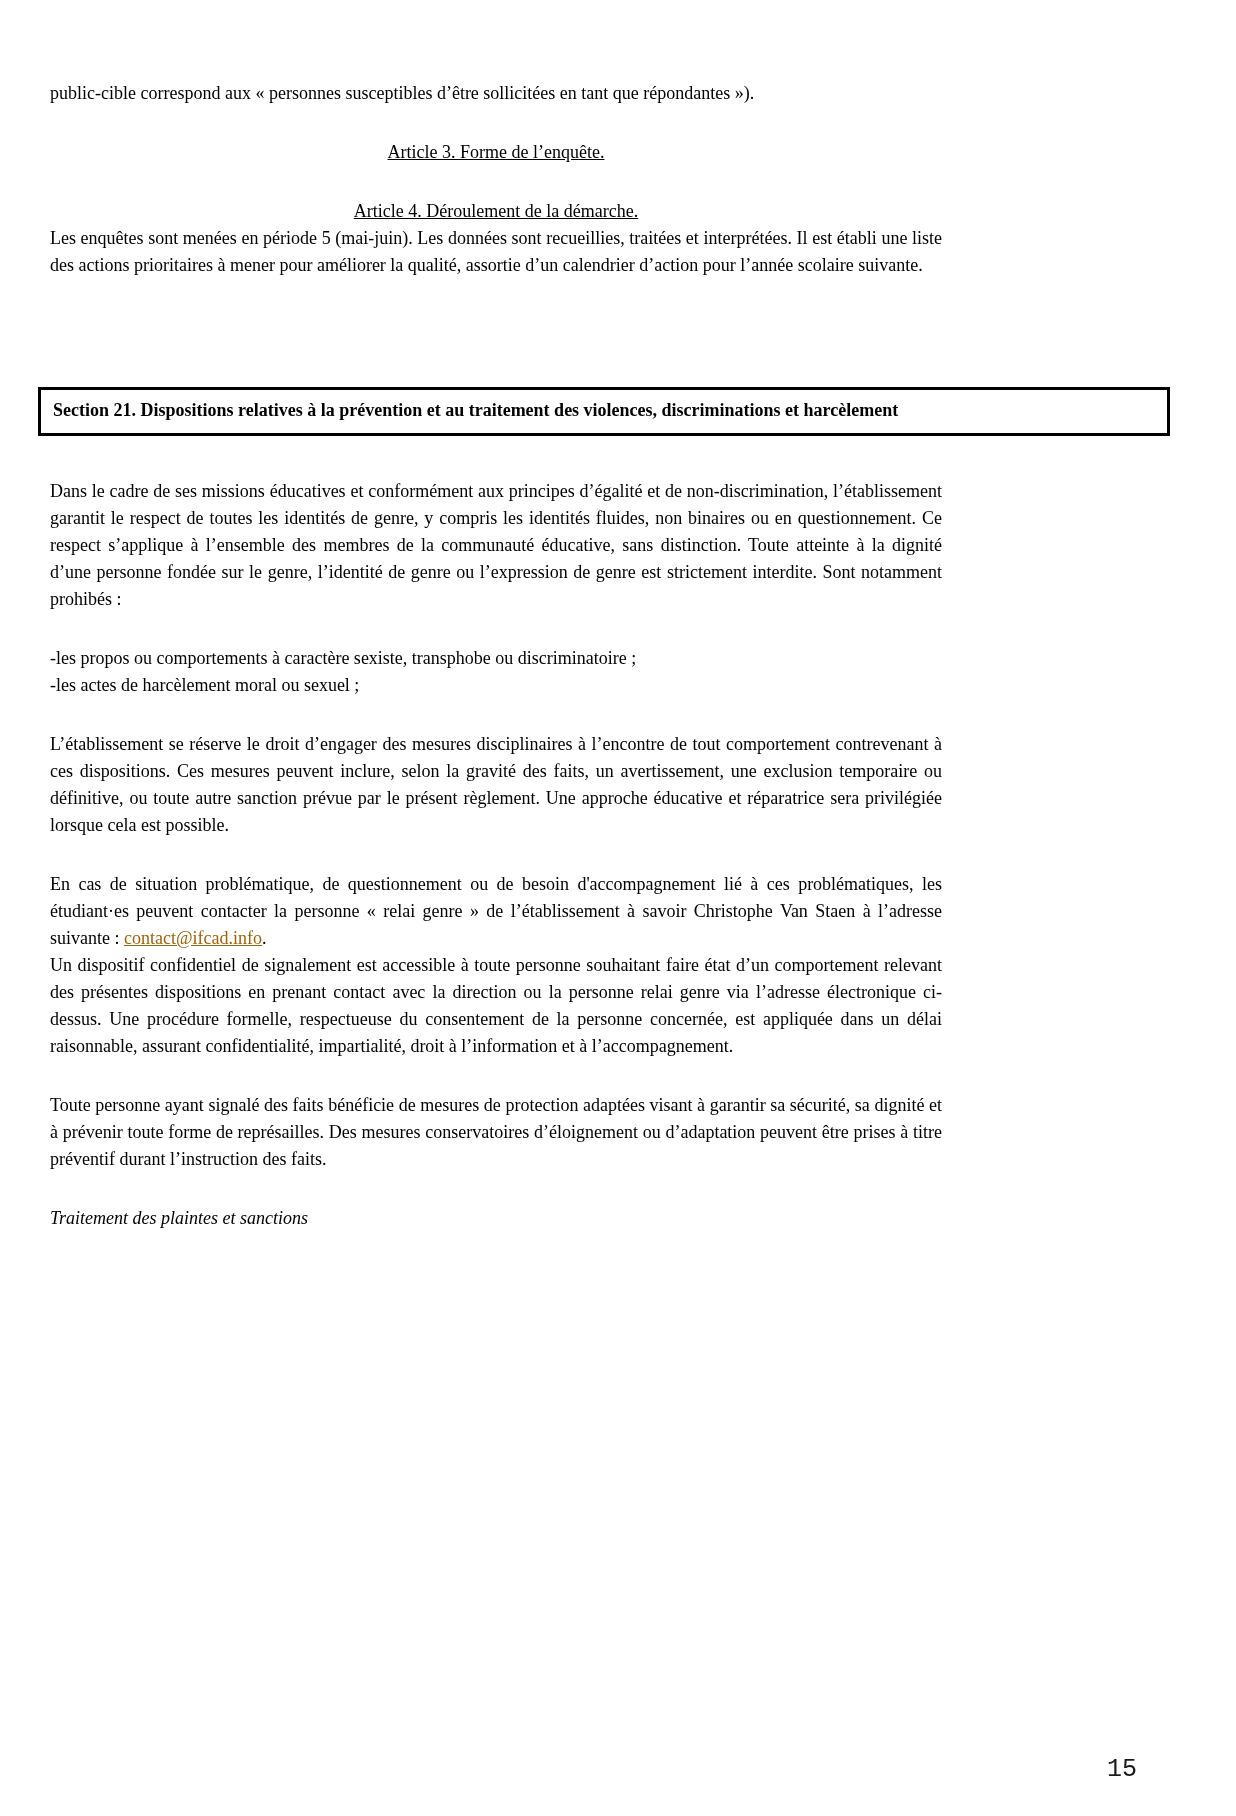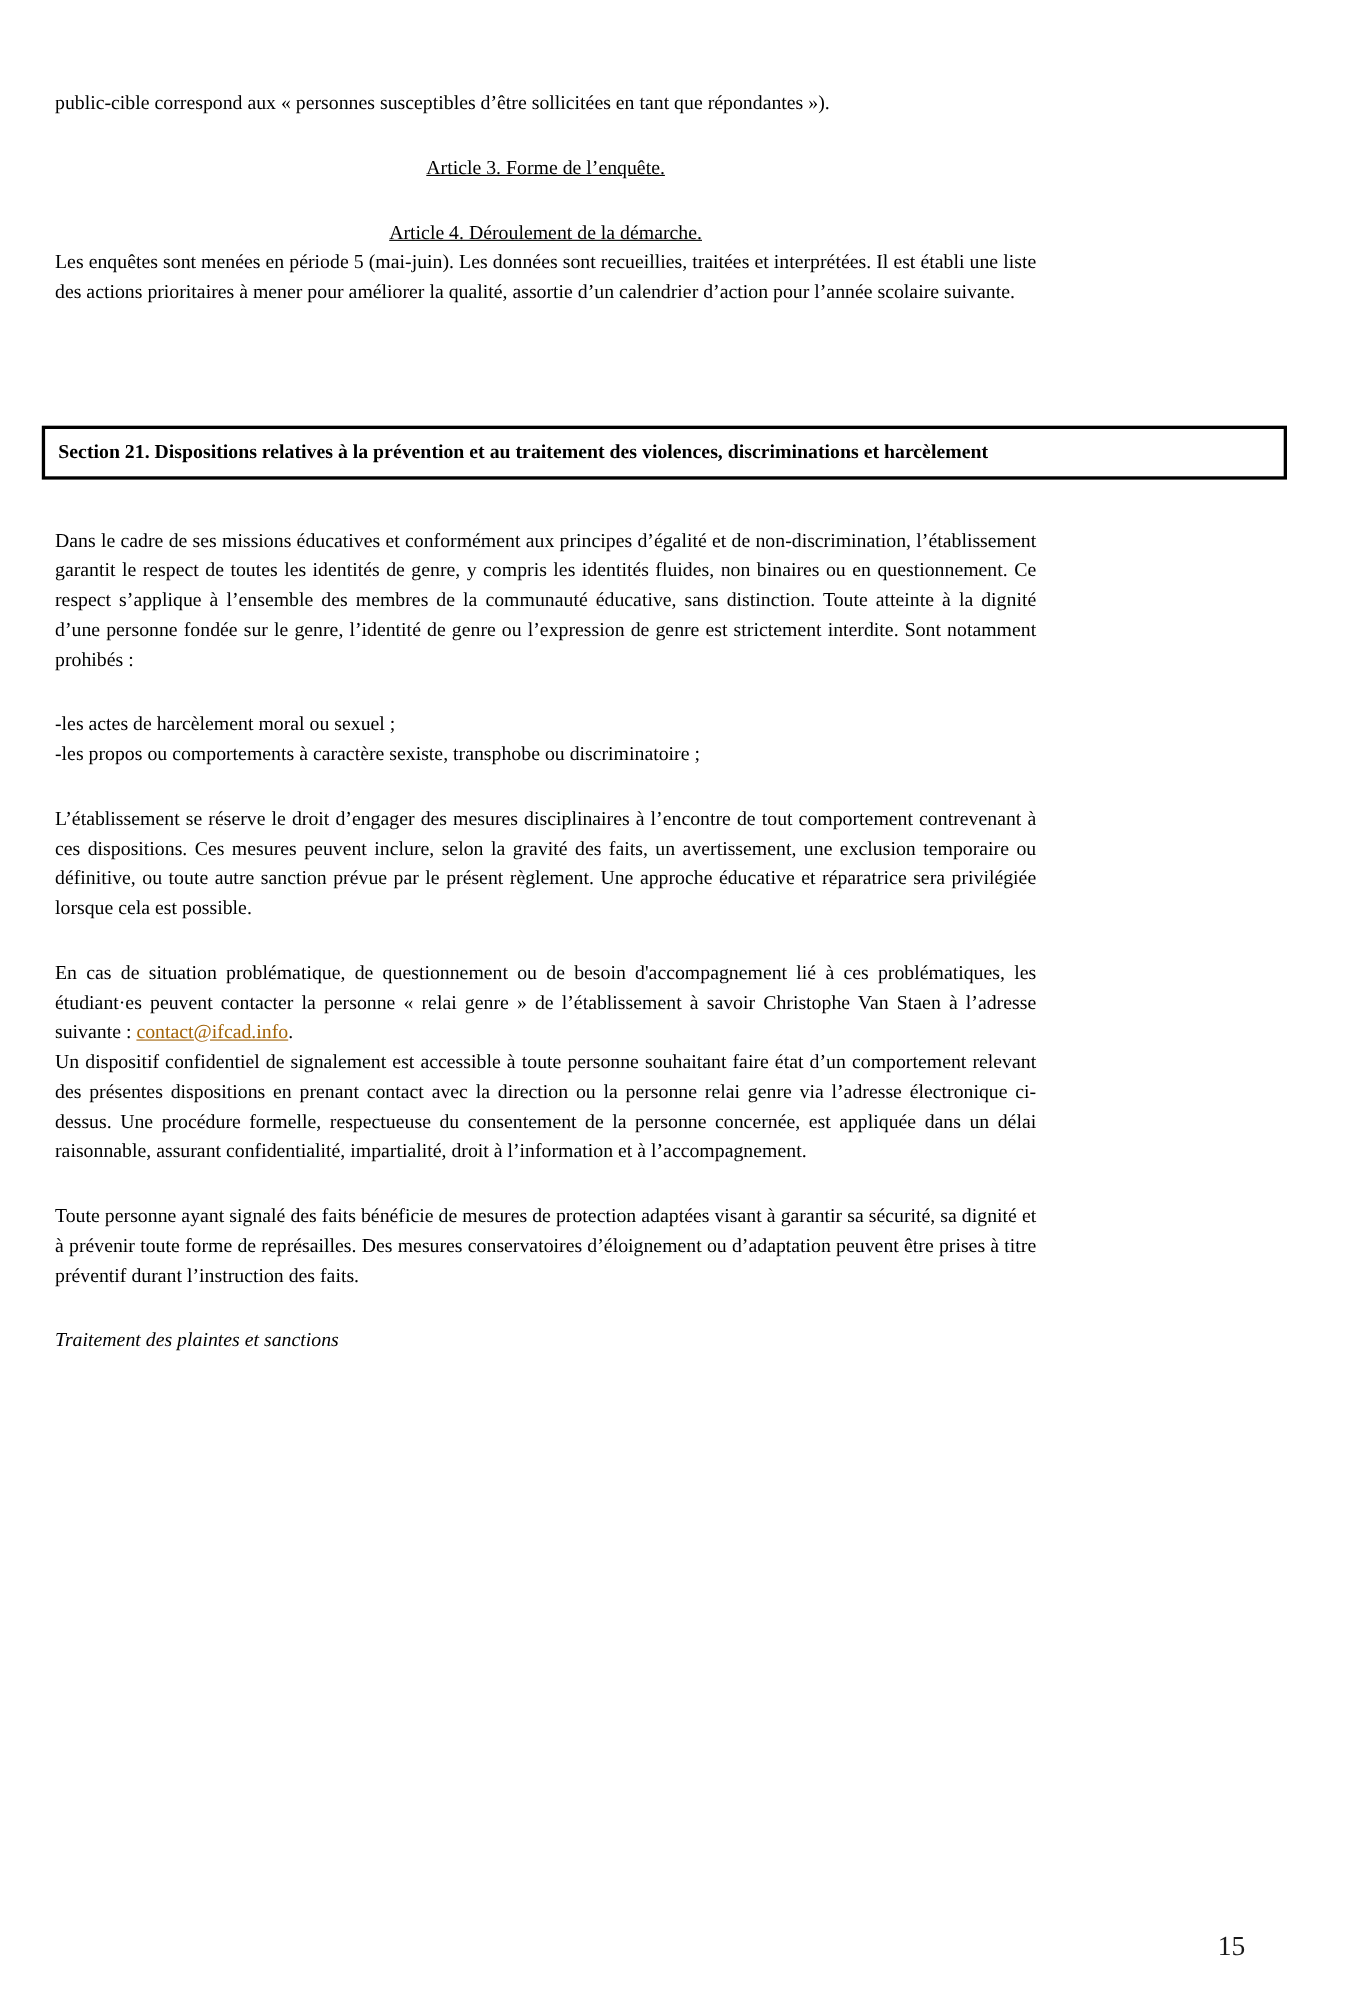--- a/index.html
+++ b/index.html
@@ -40,21 +40,21 @@
   .italic-heading { font-style: italic; text-align: left; }
   .email-link {
     color: #a16207;
     text-decoration: underline;
     cursor: pointer;
   }
   .page-number {
     position: absolute;
     left: 1107px;
     top: 1757px;
-    font-family: Liberation Serif, serif;
+    font-family: Liberation Mono, monospace;
     font-size: 25px;
     line-height: 1;
     color: #1a1a1a;
   }
 </style>
 </head>
 <body>
 
 <div class="page">
   <div class="content">
@@ -66,22 +66,22 @@
     <p class="gap heading-underline">Article 4. Déroulement de la démarche.</p>
     <p>Les enquêtes sont menées en période 5 (mai-juin). Les données sont recueillies, traitées et interprétées. Il est établi une liste des actions prioritaires à mener pour améliorer la qualité, assortie d’un calendrier d’action pour l’année scolaire suivante.</p>
 
     <div class="section-box">
       <span>Section 21. Dispositions relatives à la prévention et au traitement des violences, discriminations et harcèlement</span>
     </div>
 
     <p class="intro-after-box">Dans le cadre de ses missions éducatives et conformément aux principes d’égalité et de non-discrimination, l’établissement garantit le respect de toutes les identités de genre, y compris les identités fluides, non binaires ou en questionnement. Ce respect s’applique à l’ensemble des membres de la communauté éducative, sans distinction. Toute atteinte à la dignité d’une personne fondée sur le genre, l’identité de genre ou l’expression de genre est strictement interdite. Sont notamment prohibés :</p>
 
     <div class="gap">
+      <p>-les propos ou comportements à caractère sexiste, transphobe ou discriminatoire ;</p>
       <p>-les actes de harcèlement moral ou sexuel ;</p>
-      <p>-les propos ou comportements à caractère sexiste, transphobe ou discriminatoire ;</p>
     </div>
 
     <p class="gap">L’établissement se réserve le droit d’engager des mesures disciplinaires à l’encontre de tout comportement contrevenant à ces dispositions. Ces mesures peuvent inclure, selon la gravité des faits, un avertissement, une exclusion temporaire ou définitive, ou toute autre sanction prévue par le présent règlement. Une approche éducative et réparatrice sera privilégiée lorsque cela est possible.</p>
 
     <p class="gap">
       <span>En cas de situation problématique, de questionnement ou de besoin d'accompagnement lié à ces problématiques, les étudiant·es peuvent contacter la personne « relai genre » de l’établissement à savoir Christophe Van Staen  à l’adresse suivante : </span><a class="email-link">contact@ifcad.info</a><span>.</span>
     </p>
 
 
     <p>Un dispositif confidentiel de signalement est accessible à toute personne souhaitant faire état d’un comportement relevant des présentes dispositions en prenant contact avec la direction ou la personne relai genre via l’adresse électronique ci-dessus. Une procédure formelle, respectueuse du consentement de la personne concernée, est appliquée dans un délai raisonnable, assurant confidentialité, impartialité, droit à l’information et à l’accompagnement.</p>

